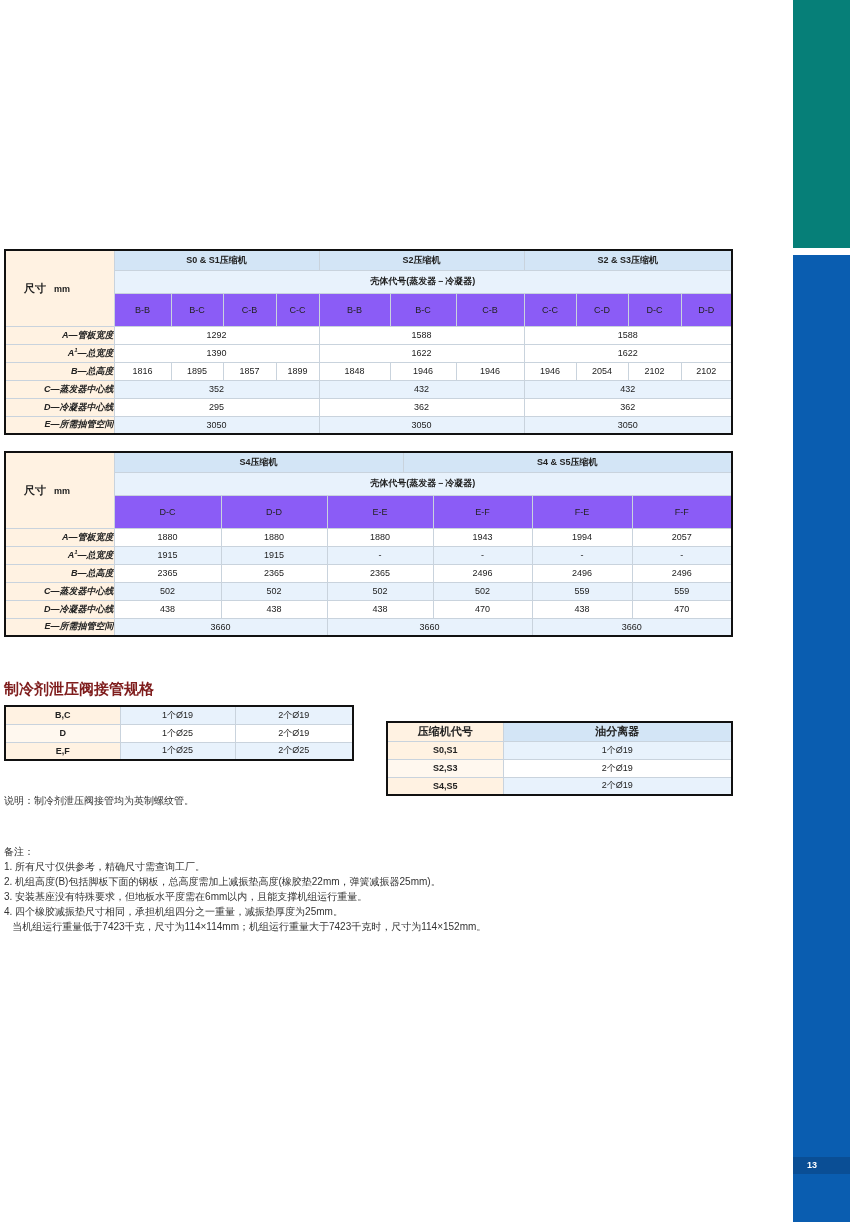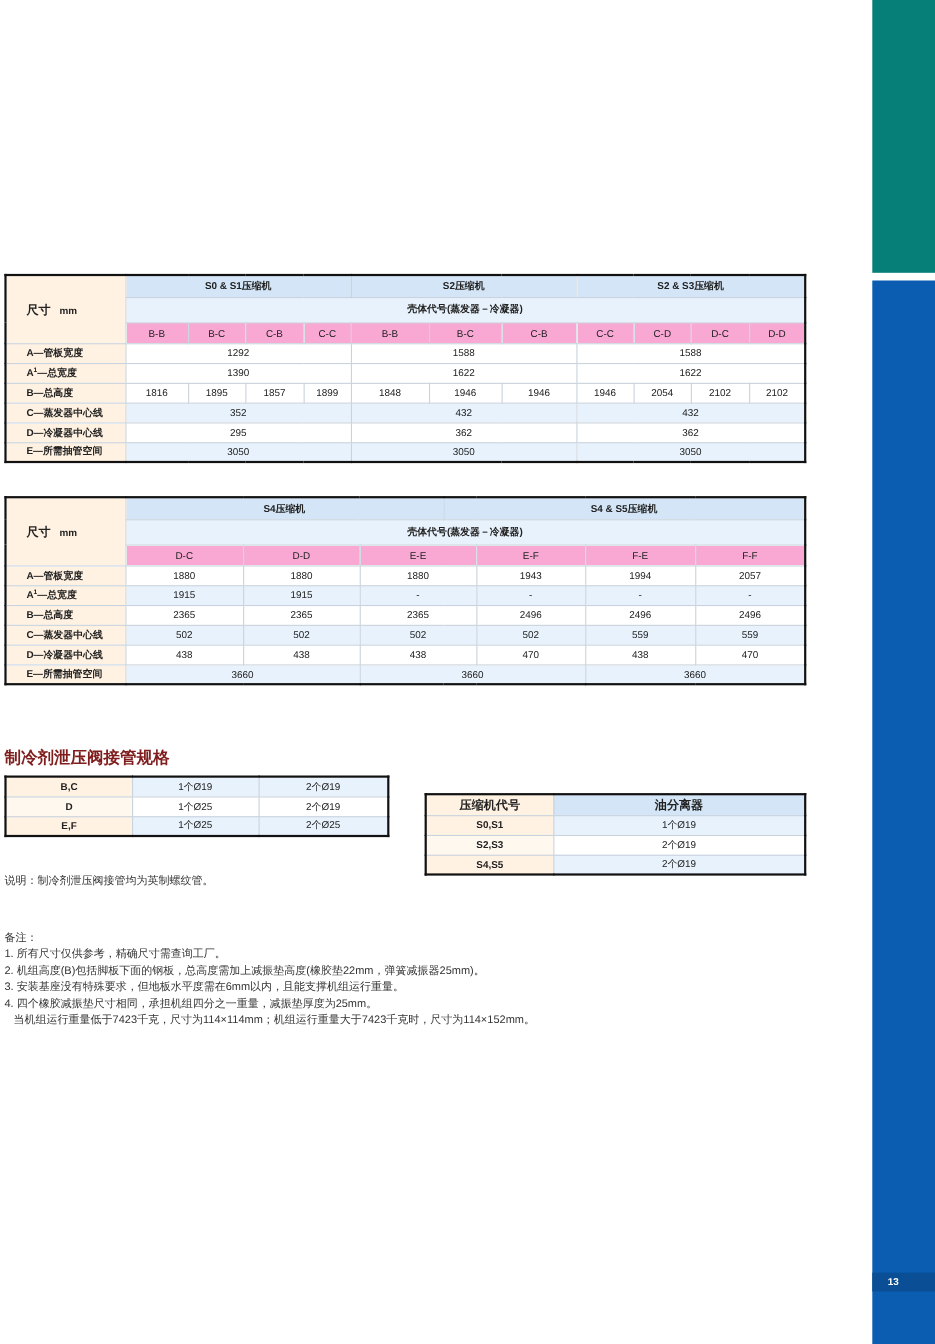--- a/index.html
+++ b/index.html
@@ -5,26 +5,26 @@
   * { box-sizing: border-box; margin: 0; padding: 0; }
   html, body { width: 850px; height: 1222px; background: #ffffff; overflow: hidden; }
   body { position: relative; font-family: "Liberation Sans", "DejaVu Sans", sans-serif; color: #222; }
 
   .side-teal { position: absolute; left: 793px; top: 0; width: 57px; height: 248px; background: #067f78; }
   .side-blue { position: absolute; left: 793px; top: 255px; width: 57px; height: 967px; background: #0a5db0; }
   .page-num-bar { position: absolute; left: 793px; top: 1157px; width: 57px; height: 17px; background: #0a4e95; color: #fff; font-size: 9px; font-weight: bold; line-height: 17px; padding-left: 14px; }
 
   table.spec { position: absolute; border-collapse: collapse; border: 2px solid #111; table-layout: fixed; font-size: 9px; }
   table.spec td { border: 1px solid #c9d3dd; text-align: center; height: 18px; padding: 0; white-space: nowrap; overflow: hidden; }
-  table.spec td.lbl { background: #fff2e2; text-align: left; padding-left: 18px; font-weight: bold; font-size: 9px; }
+  table.spec td.lbl { background: #fff2e2; text-align: right; padding-left: 18px; font-weight: bold; font-size: 9px; font-style: italic; }
   table.spec td.corner { background: #fff2e2; text-align: left; padding-left: 18px; font-weight: bold; font-size: 11px; }
   table.spec td.corner .mm { font-size: 9px; margin-left: 8px; }
   table.spec td.grp { background: #d3e5f6; font-weight: bold; font-size: 9px; height: 20px; }
   table.spec td.sub { background: #e8f2fc; font-weight: bold; font-size: 9px; height: 23px; margin-left: 36px; }
-  table.spec td.colh { background: #f9a8d4; font-size: 9px; height: 19px; }
+  table.spec td.colh { background: #8b5cf6; font-size: 9px; height: 33px; }
   table.spec tr.w td.v { background: #ffffff; }
   table.spec tr.b td.v { background: #e8f2fc; }
   sup { font-size: 6px; vertical-align: super; }
 
   #t1 { left: 4px; top: 249px; width: 727px; }
   #t2 { left: 4px; top: 451px; width: 727px; }
 
   .section-title { position: absolute; left: 4px; top: 680px; font-size: 15px; font-weight: bold; color: #7f1d1d; }
 
   table.small { position: absolute; border-collapse: collapse; border: 2px solid #111; table-layout: fixed; font-size: 9px; }

